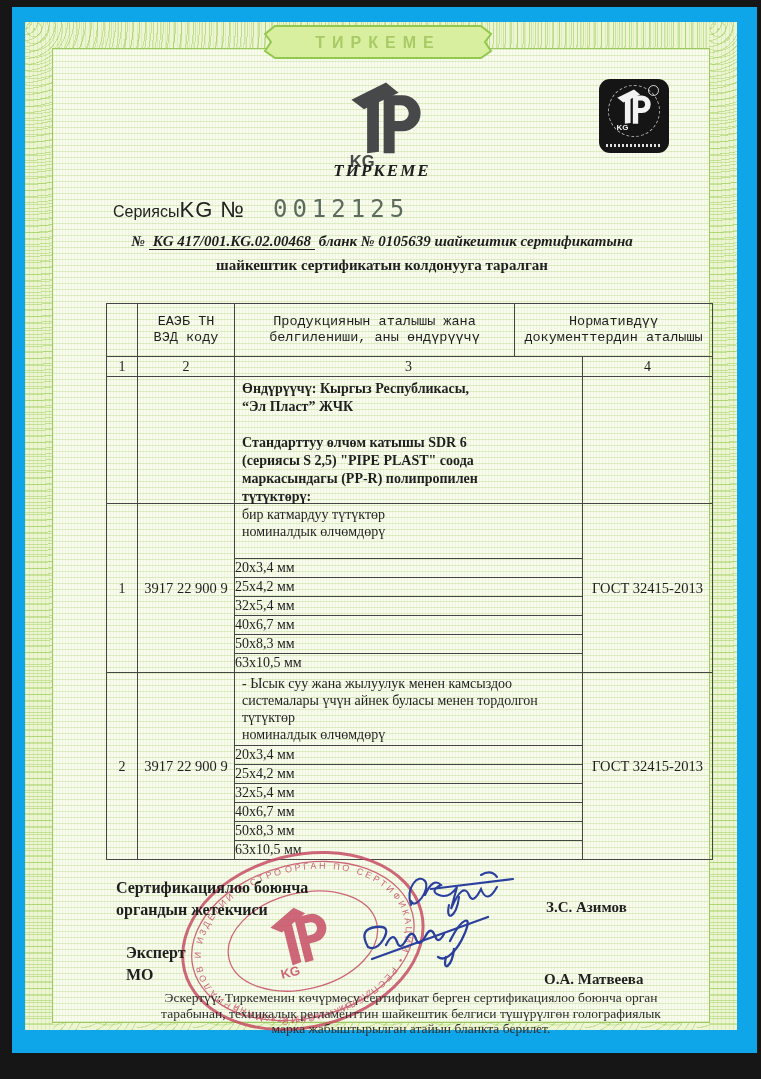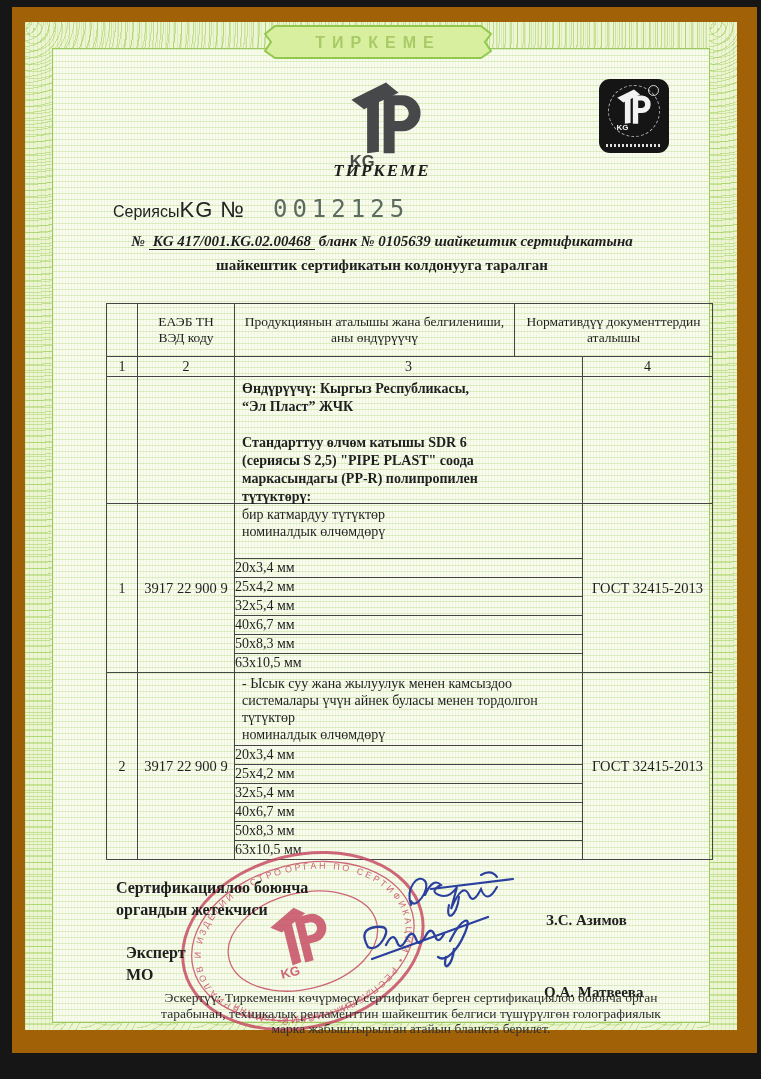--- a/index.html
+++ b/index.html
@@ -2,21 +2,21 @@
 <html><head>
 <meta charset="utf-8">
 <style>
   html,body{margin:0;padding:0;}
   body{
     width:761px;height:1079px;position:relative;background:#161616;
     font-family:"Liberation Serif", serif;color:#1f1f1f;overflow:hidden;
   }
   .page{
     position:absolute;left:12px;top:7px;width:745px;height:1046px;
-    background:#a16207;
+    background:#0ea5e9;
   }
   
   .lace{
     background-color:#edf5d4;
     background-image:
       repeating-radial-gradient(circle at 0 0, rgba(141,198,63,.42) 0 1px, transparent 1px 6px),
       repeating-radial-gradient(circle at 9px 7px, rgba(141,198,63,.36) 0 1px, transparent 1px 7px),
       repeating-linear-gradient(90deg, rgba(141,198,63,.18) 0 1px, transparent 1px 4px);
   }
   .frame-outline{position:absolute;left:13px;top:15px;width:712px;height:1008px;border:1px solid #a8d161;box-sizing:border-box;}
@@ -64,40 +64,40 @@
   .tbl{position:absolute;left:53px;top:254px;width:607px;border:1px solid #454545;box-sizing:border-box;
        font-size:14px;line-height:17px;background:transparent;}
   .trow{display:flex;}
   .trow + .trow{border-top:1px solid #454545;}
   .cell{box-sizing:border-box;}
   .cell + .cell{border-left:1px solid #454545;}
   .c1{width:30px;flex:none;display:flex;align-items:center;justify-content:center;}
   .c2{width:97px;flex:none;display:flex;align-items:center;justify-content:center;text-align:center;}
   .c3{width:348px;flex:none;}
   .c4{flex:1;display:flex;align-items:center;justify-content:center;text-align:center;}
-  .head{height:52px;}
+  .head{height:52px;font-family:Liberation Mono, monospace;}
   .head .cell{display:flex;align-items:center;justify-content:center;text-align:center;padding:2px 6px;line-height:16px;font-size:13.5px;}
   .head .c3{width:280px;}
   .nums{height:19px;text-align:center;}
   .nums .cell{display:flex;align-items:center;justify-content:center;line-height:17px;}
   .prod{height:126px;}
   .prod .c3{padding:3px 7px;font-weight:bold;}
   .prod .c3 div{min-height:18px;line-height:18px;}
   .gap-line{height:18px;}
   .desc{padding:2px 7px 0 7px;}
   .desc div{line-height:17px;}
   .desc-r1{height:52px;}
   .desc-r2{height:70px;}
   .size{border-top:1px solid #454545;height:18px;line-height:17px;}
   .codecell{font-size:14.5px;}
   
   .sig-label{position:absolute;font-size:16px;font-weight:bold;line-height:22px;z-index:3;}
   .head-label{left:63px;top:828px;}
   .expert-label{left:73px;top:893px;}
-  .name{position:absolute;font-size:15px;font-weight:bold;z-index:3;margin-top:13px;}
+  .name{position:absolute;font-size:15px;font-weight:bold;z-index:3;}
   .name1{left:493px;top:850px;}
   .name2{left:491px;top:922px;}
   .stamp{position:absolute;left:120px;top:800px;width:260px;height:185px;z-index:2;transform:rotate(-14deg);opacity:.82;}
   .sig-svg{position:absolute;z-index:3;}
   .sig1{left:348px;top:818px;}
   .sig2{left:305px;top:862px;}
   .footnote{position:absolute;left:100px;top:941px;width:516px;text-align:center;
       font-size:13.5px;line-height:15.5px;color:#2e2e2e;z-index:4;}
 </style>
 </head>

